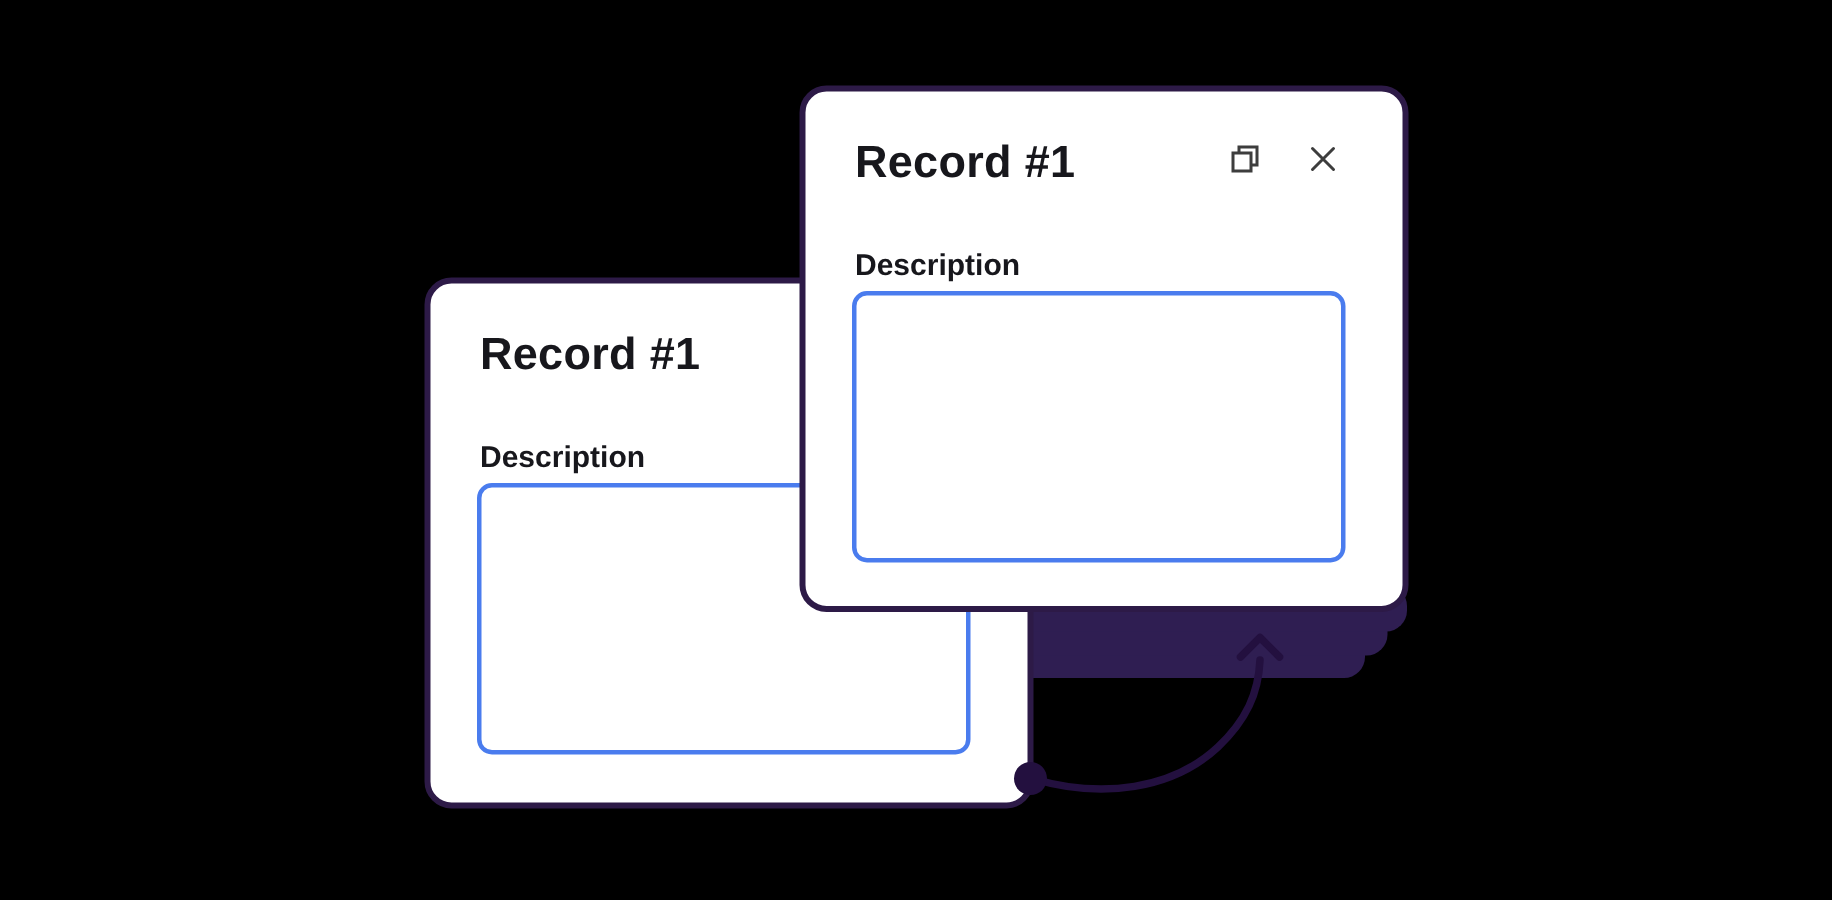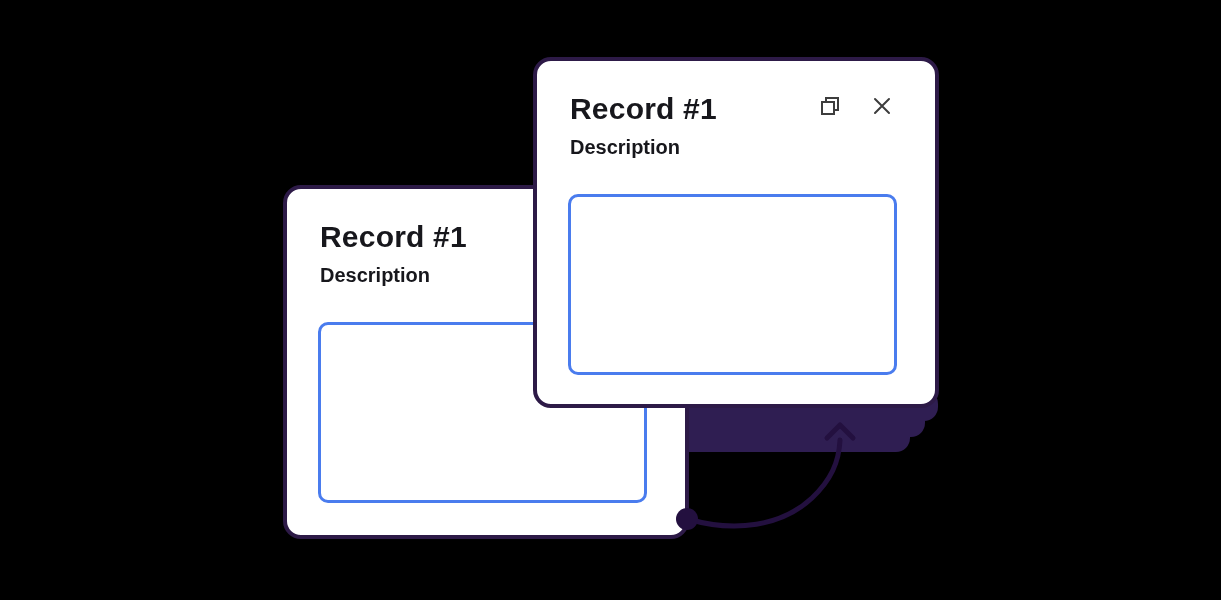--- a/index.html
+++ b/index.html
@@ -36,21 +36,21 @@
   }
   .card-back { left: 283px; top: 185px; width: 406px; height: 354px; z-index: 2; }
   .card-front { left: 533px; top: 57px; width: 406px; height: 351px; z-index: 3; }
 
   .card-title {
     position: absolute; left: 33px; top: 30px;
     font-size: 30px; font-weight: 700; line-height: 36px;
     color: var(--text); letter-spacing: 0.2px;
   }
   .desc-label {
-    position: absolute; left: 33px; top: 74px;
+    position: absolute; left: 33px; top: 104px;
     font-size: 20px; font-weight: 600; line-height: 24px;
     color: var(--text);
   }
   .desc-field {
     position: absolute; left: 31px; top: 133px;
     width: 329px; height: 181px;
     background: var(--card_bg);
     border: 3px solid var(--field_border);
     border-radius: 10px;
     resize: none; outline: none;

